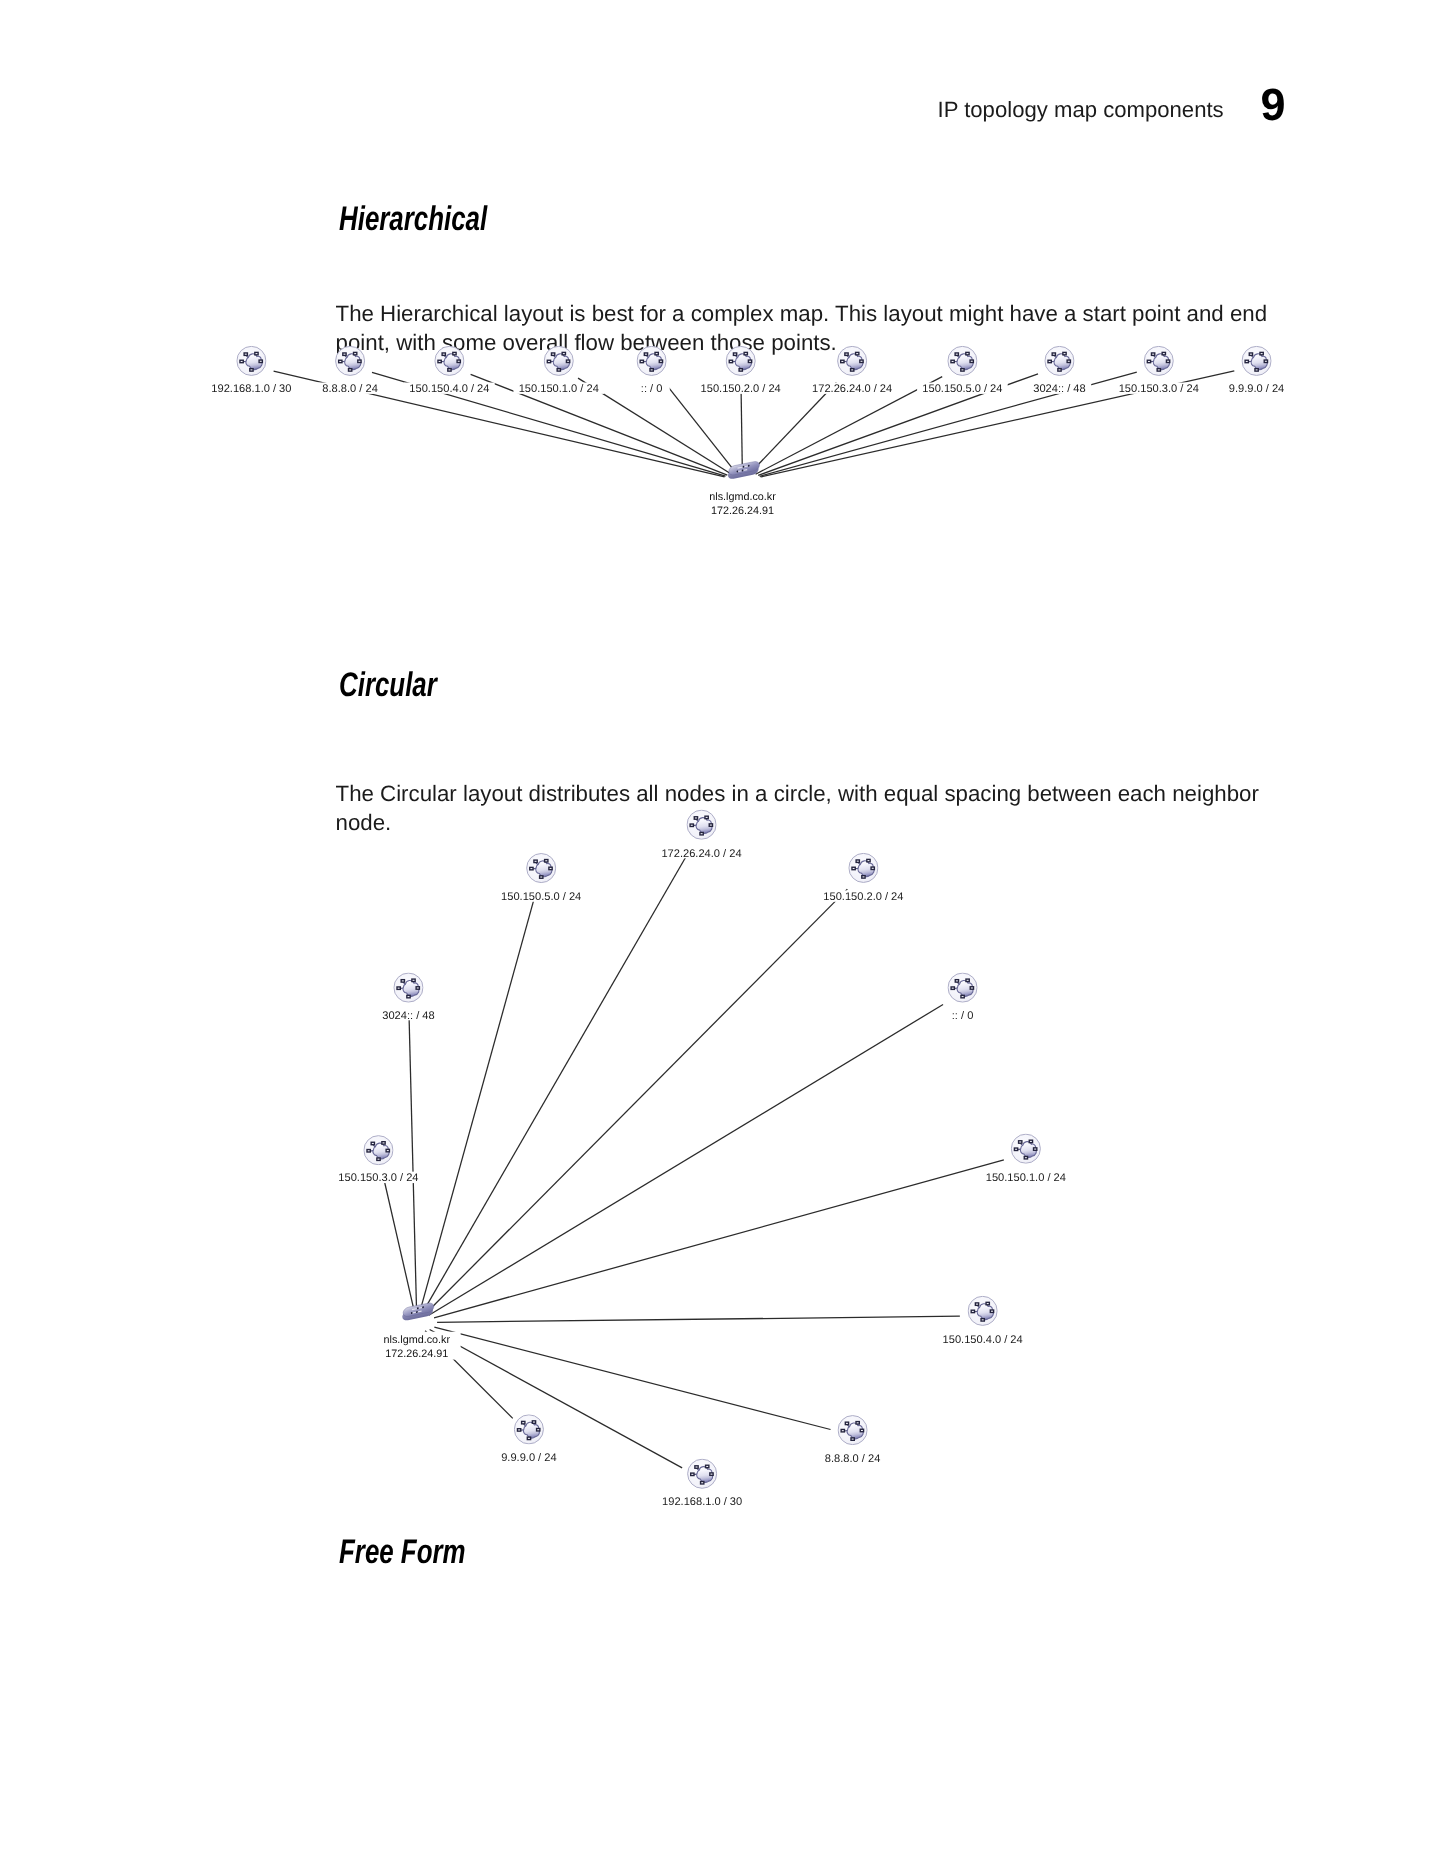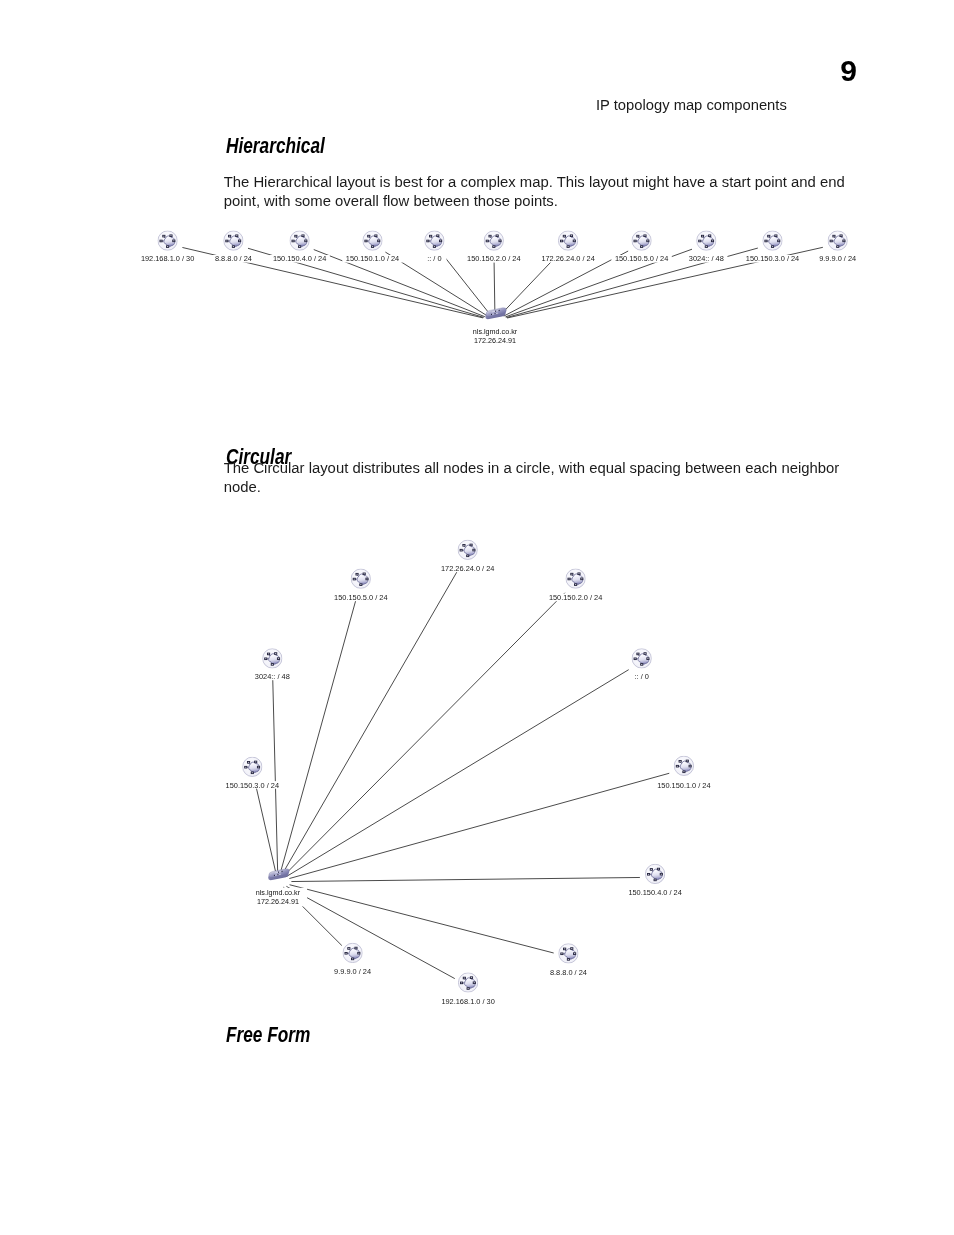--- a/index.html
+++ b/index.html
@@ -2,30 +2,30 @@
 <html><head>
 <meta charset="utf-8">
 <title>IP topology map components</title>
 <style>
   html,body{margin:0;padding:0;background:#ffffff;}
   body{width:954px;height:1235px;position:relative;overflow:hidden;
        font-family:"Liberation Sans",sans-serif;color:#1b1b1b;
        -webkit-font-smoothing:antialiased;}
   .page{position:absolute;left:0;top:0;width:954px;height:1235px;transform:translateZ(0);}
 
-  .rh{position:absolute;top:66.5px;left:596px;font-size:14.75px;line-height:1;
-      color:#1b1b1b;white-space:nowrap;margin-top:31px;}
+  .rh{position:absolute;top:66.5px;left:625px;font-size:14.75px;line-height:1;
+      color:#1b1b1b;white-space:nowrap;}
   .pno{position:absolute;top:55.5px;left:840.3px;font-size:30px;font-weight:bold;
        line-height:1;color:#000;letter-spacing:-.3px;}
 
   .h3{position:absolute;left:226px;font-weight:bold;font-style:italic;
       font-size:22.8px;line-height:1;color:#000;white-space:nowrap;
       transform:scaleX(.757);transform-origin:left top;}
   .para{position:absolute;left:223.7px;width:628px;font-size:14.85px;
-        line-height:18.6px;color:#1b1b1b;}
+        line-height:18.6px;color:#1b1b1b;margin-top:28px;}
 
   .figsvg{position:absolute;left:0;top:0;width:954px;height:1235px;transform:translateZ(0);
           pointer-events:none;overflow:visible;}
   svg text{-webkit-font-smoothing:antialiased;}
   text.nodelabel{font-family:"Liberation Sans",sans-serif;font-size:7.4px;
                  fill:#1a1a1a;text-anchor:middle;}
   text.routerlabel{font-family:"Liberation Sans",sans-serif;font-size:7.2px;
                    fill:#111111;text-anchor:middle;}
   .edge{stroke:#2b2b2b;stroke-width:.85;fill:none;}
 </style>
@@ -33,21 +33,21 @@
 <body>
 
 <div class="page">
   <div class="rh">IP topology map components</div>
   <div class="pno">9</div>
 
   <div class="h3" style="top:134.0px">Hierarchical</div>
   <div class="para" style="top:173px">The Hierarchical layout is best for a complex map. This layout might have a start point and end point, with some overall flow between those points.</div>
 
   <div class="h3" style="top:444.5px">Circular</div>
-  <div class="para" style="top:459px">The Circular layout distributes all nodes in a circle, with equal spacing between each neighbor node.</div>
+  <div class="para" style="top:493px">The Circular layout distributes all nodes in a circle, with equal spacing between each neighbor node.</div>
 
   <div class="h3" style="top:1023.3px">Free Form</div>
 
   <svg class="figsvg" viewBox="0 0 954 1235">
     <defs>
       <linearGradient id="cloudGrad" x1="0.32" y1="0.02" x2="0.48" y2="1">
         <stop offset="0" stop-color="#ffffff"></stop>
         <stop offset="0.25" stop-color="#f3f3fb"></stop>
         <stop offset="0.55" stop-color="#e0e0f0"></stop>
         <stop offset="0.72" stop-color="#c4c4de"></stop>

